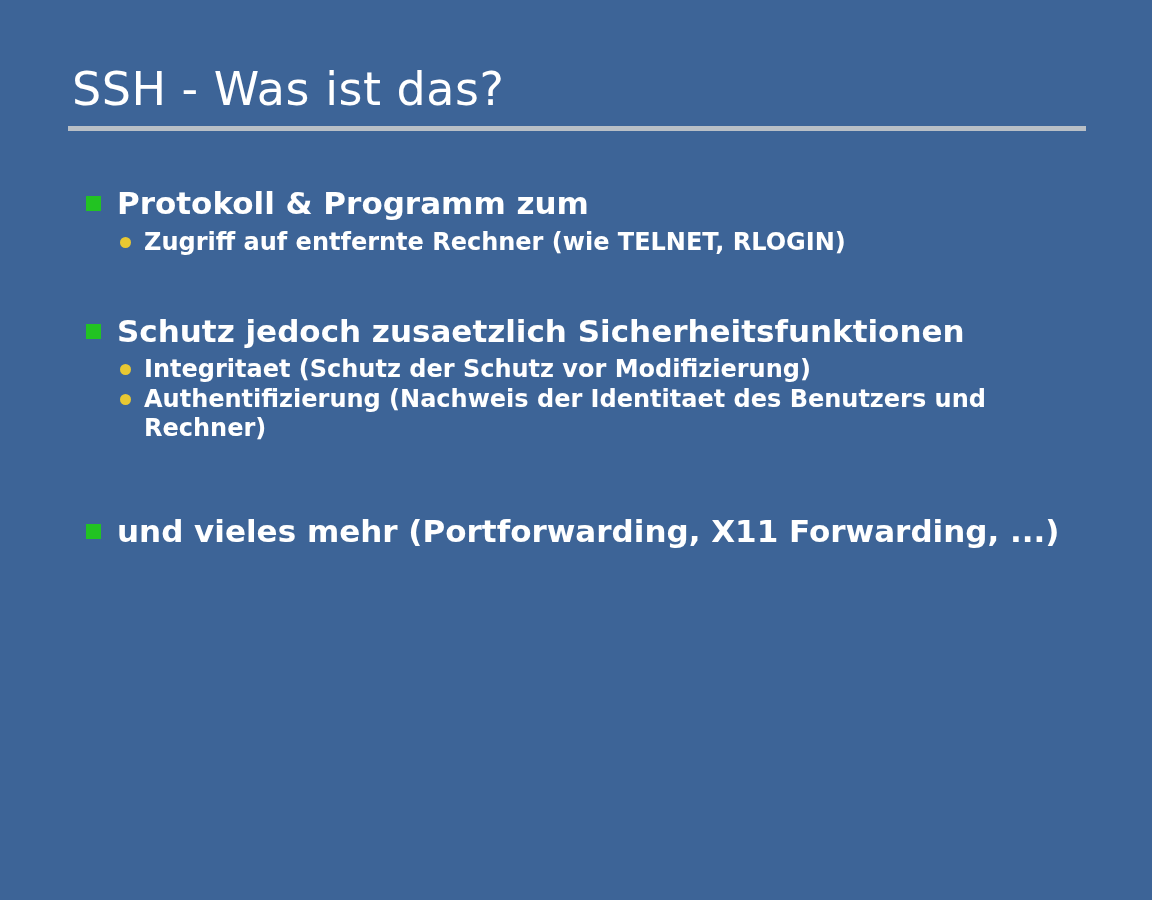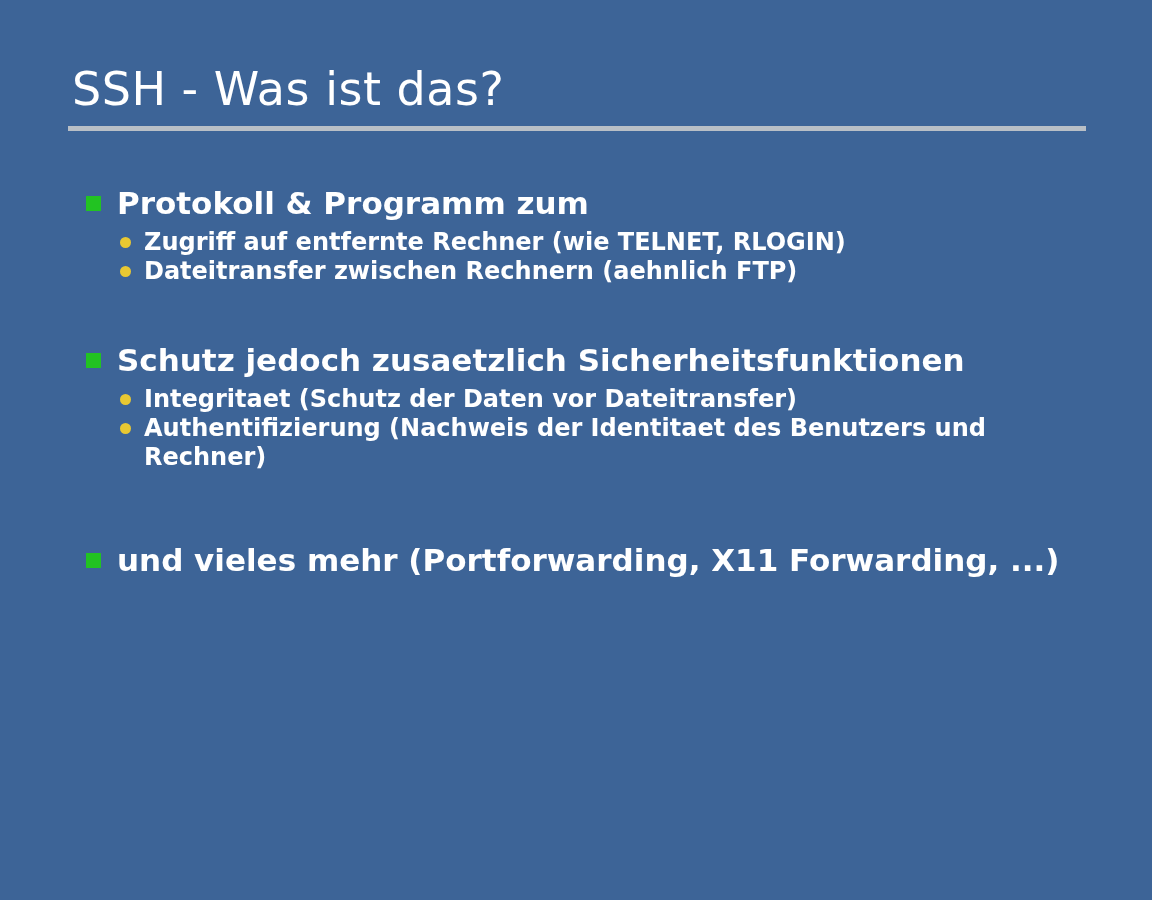--- a/index.html
+++ b/index.html
@@ -102,36 +102,32 @@
 
     <div class="group">
       <div class="level1">
         <span class="bullet-sq"></span>
         <span class="txt">Protokoll &amp; Programm zum</span>
       </div>
       <div class="level2">
         <span class="bullet-dot"></span>
         <span class="txt">Zugriff auf entfernte Rechner (wie TELNET, RLOGIN)</span>
       </div>
-      <div class="level2">
-        <span class="bullet-dot"></span>
-        <span class="txt">Dateitransfer zwischen Rechnern (aehnlich FTP)</span>
-      </div>
     </div>
 
     <div class="spacer-sm"></div>
 
     <div class="group">
       <div class="level1">
         <span class="bullet-sq"></span>
         <span class="txt">Schutz jedoch zusaetzlich Sicherheitsfunktionen</span>
       </div>
       <div class="level2">
         <span class="bullet-dot"></span>
-        <span class="txt">Integritaet (Schutz der Daten vor Dateitransfer)</span>
+        <span class="txt">Integritaet (Schutz der Schutz vor Modifizierung)</span>
       </div>
       <div class="level2">
         <span class="bullet-dot"></span>
         <span class="txt">Authentifizierung (Nachweis der Identitaet des Benutzers und Rechner)</span>
       </div>
     </div>
 
     <div class="spacer-md"></div>
 
     <div class="group">

